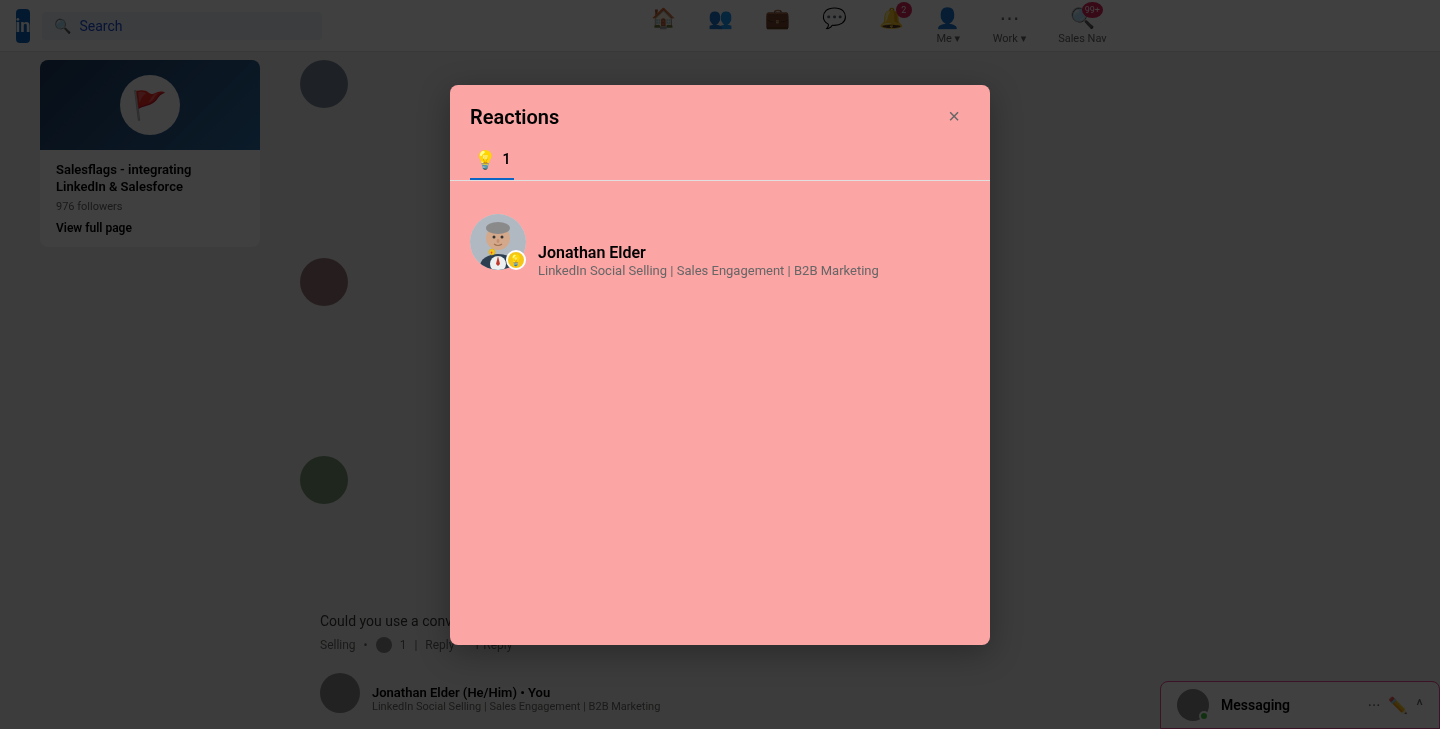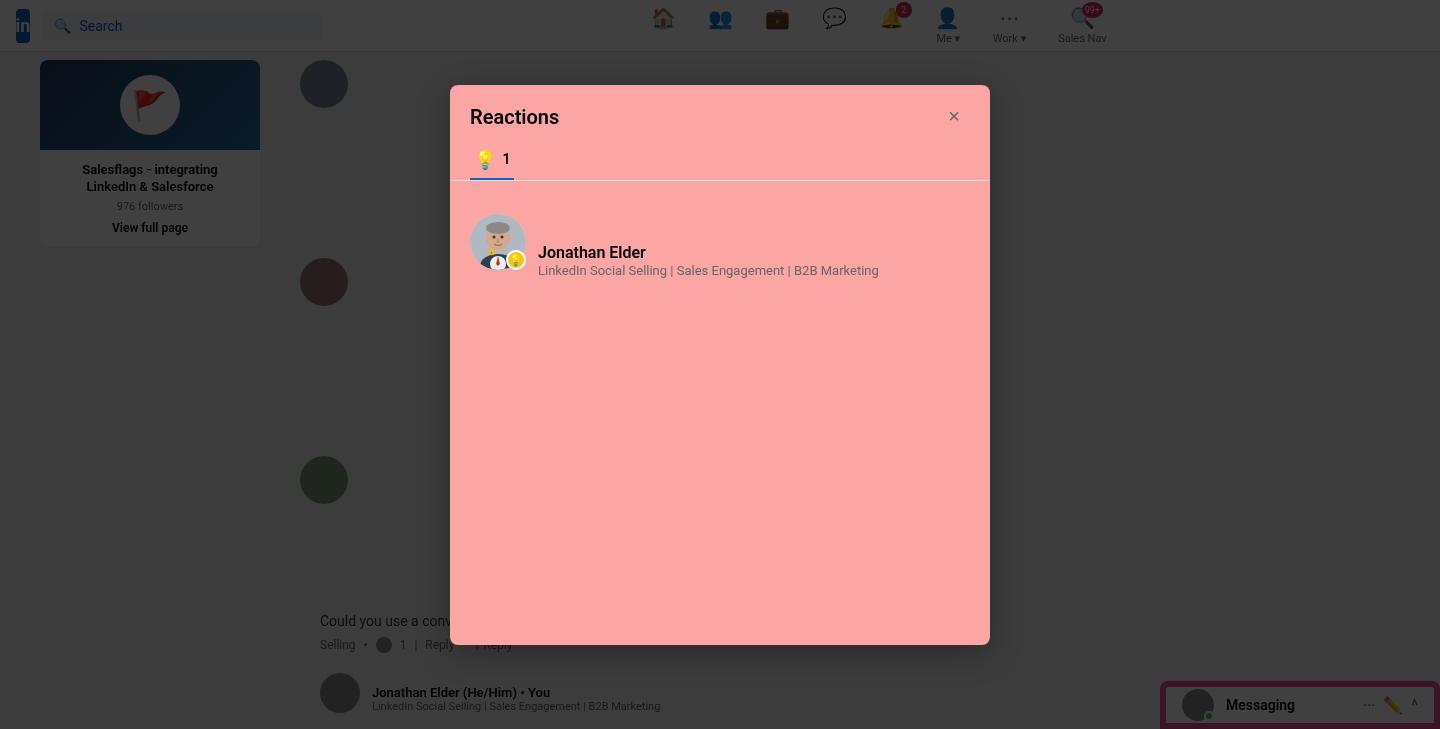--- a/index.html
+++ b/index.html
@@ -125,21 +125,21 @@
       background: #fff;
       border-radius: 50%;
       display: flex;
       align-items: center;
       justify-content: center;
       font-size: 28px;
     }
 
     .sidebar-content {
       padding: 12px 16px;
-      text-align: center;
+      text-align: left;
     }
 
     .sidebar-title {
       font-size: 13px;
       font-weight: 600;
       color: #000;
       line-height: 1.3;
     }
 
     .sidebar-followers {
@@ -192,21 +192,21 @@
       position: absolute;
       bottom: 0;
       right: 0;
       height: 48px;
       background: #fff;
       border-radius: 8px 8px 0 0;
       display: flex;
       align-items: center;
       padding: 0 16px;
       gap: 12px;
-      border: 6px solid #ec4899;
+      border: 1px solid #ec4899;
       filter: brightness(0.5);
       z-index: 1;
       min-width: 280px;
     }
 
     .msg-avatar {
       width: 32px;
       height: 32px;
       border-radius: 50%;
       background: #888;

